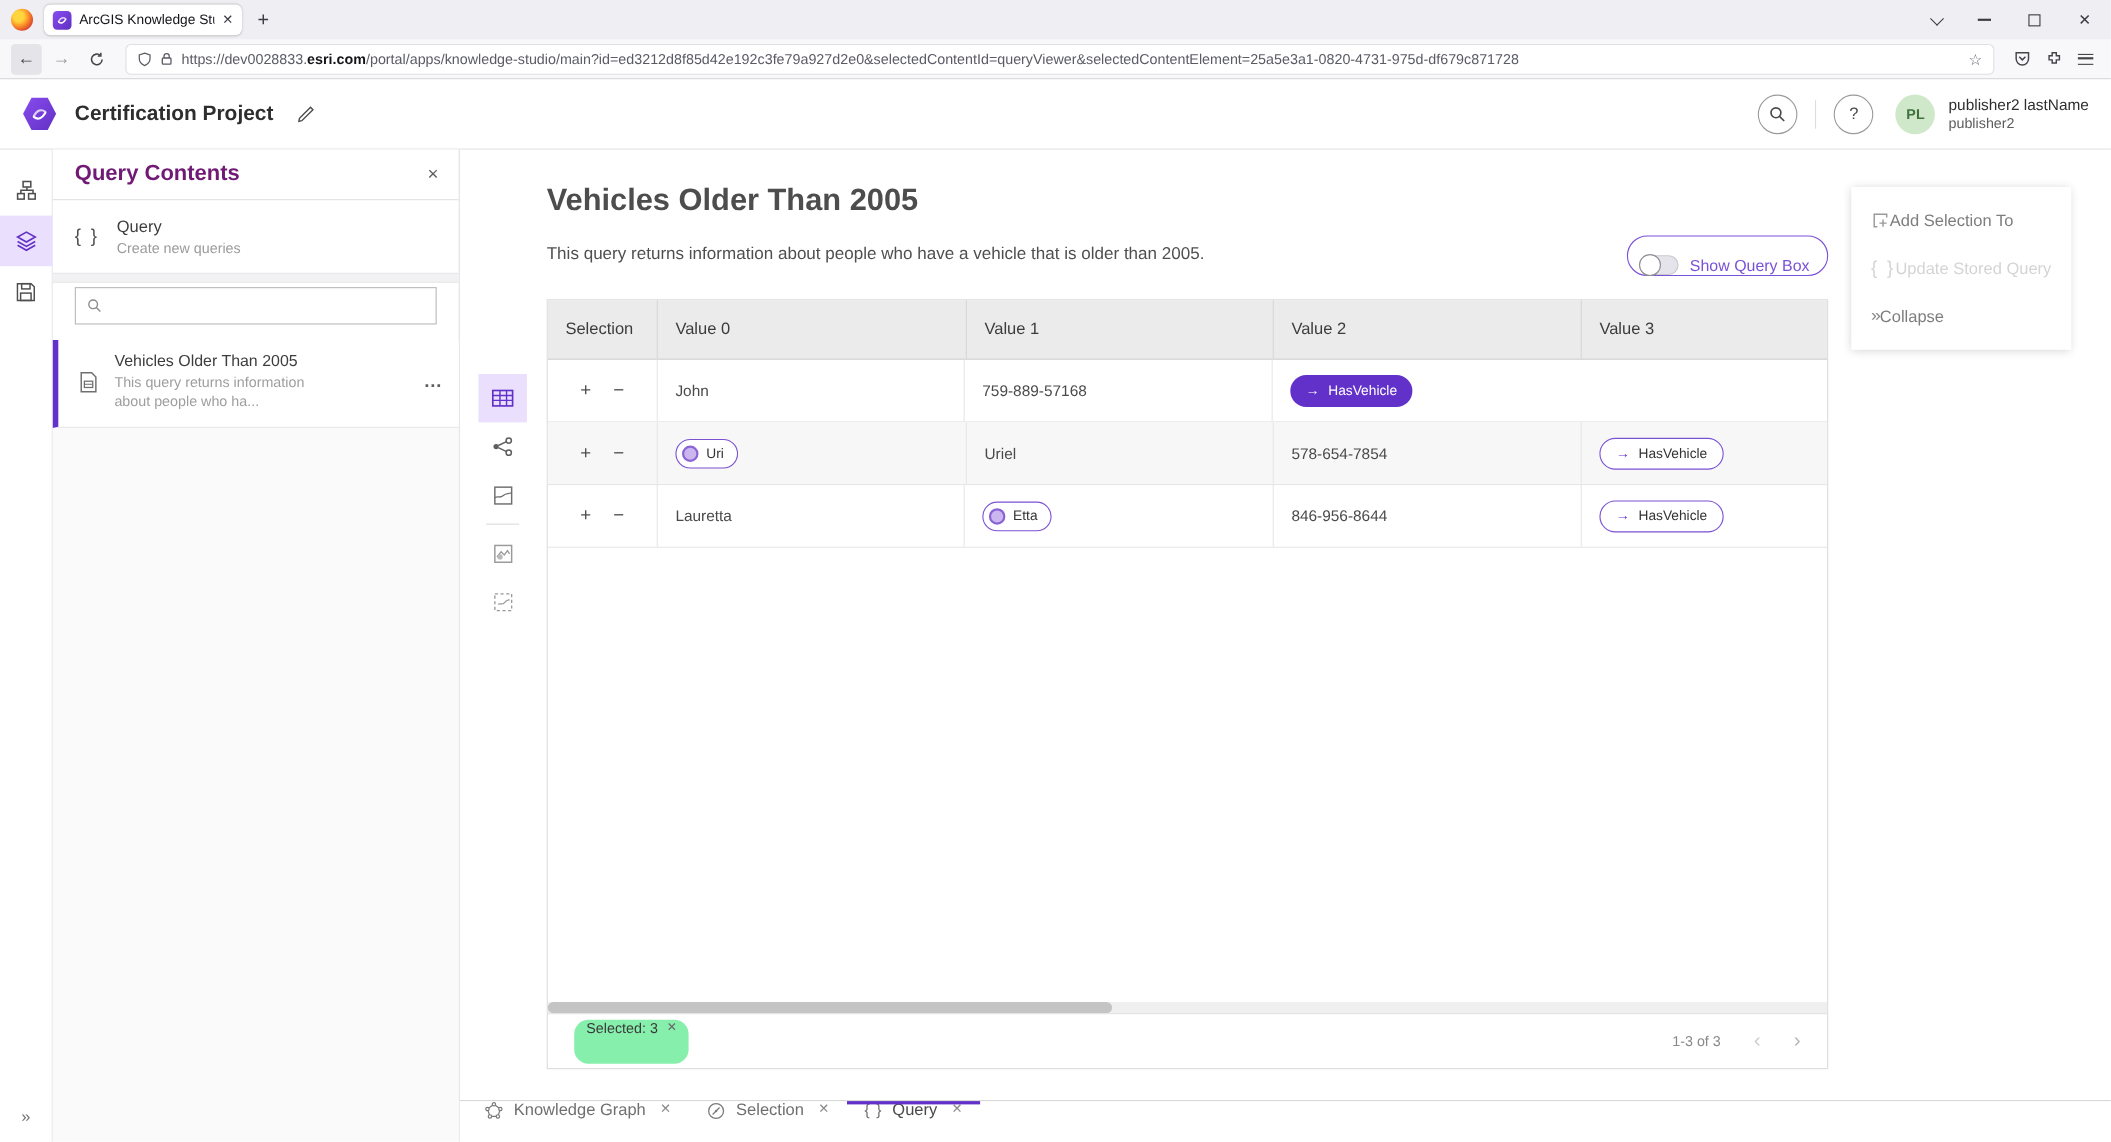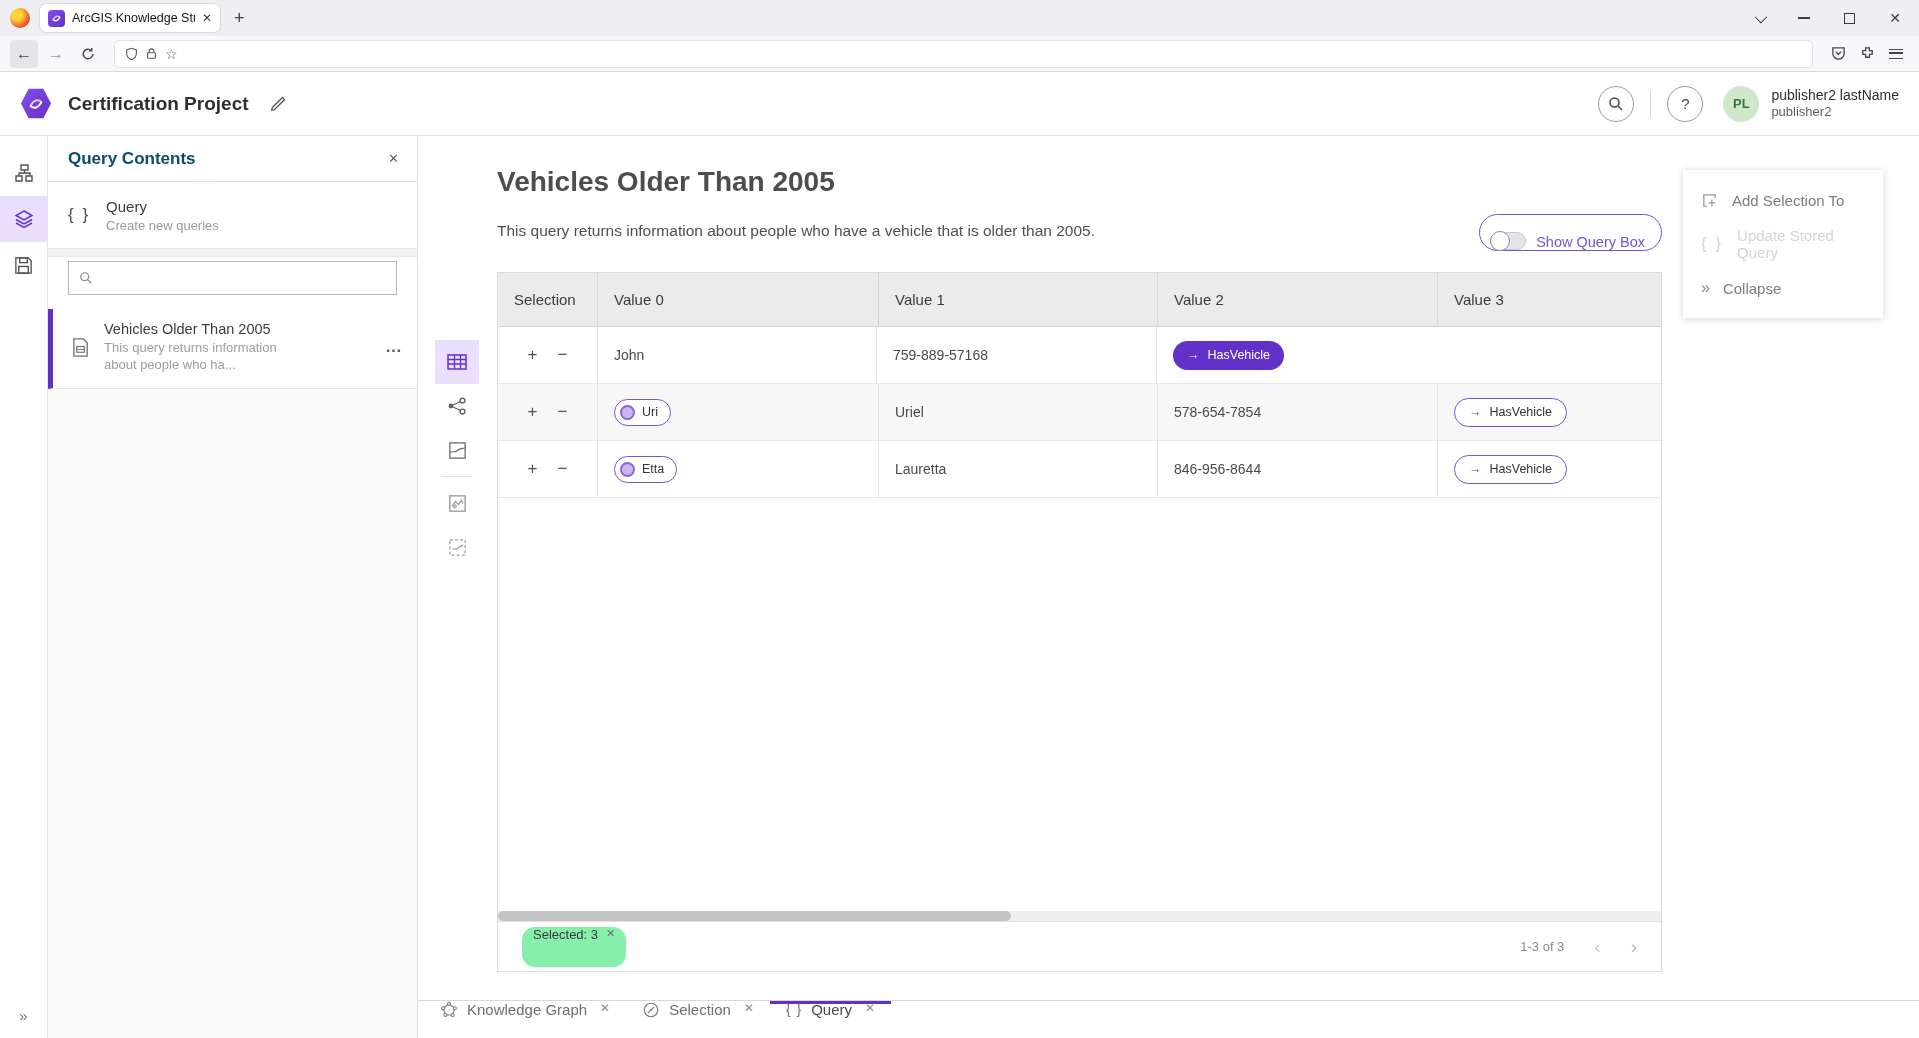--- a/index.html
+++ b/index.html
@@ -63,21 +63,21 @@
   .app-body { flex:1; display:flex; min-height:0; }
 
   .rail { width:48px; border-right:1px solid #e4e4e4; display:flex; flex-direction:column; align-items:center;
           padding-top:14px; flex:0 0 auto; }
   .rail-item { width:48px; height:46px; display:flex; align-items:center; justify-content:center; }
   .rail-item.sel { background:#eadffc; }
   .rail-bottom { margin-top:auto; padding-bottom:14px; font-size:15px; color:#6f6f6f; }
 
   .panel { width:370px; border-right:1px solid #e0e0e0; display:flex; flex-direction:column; flex:0 0 auto; background:#fff; }
   .panel-header { height:46px; display:flex; align-items:center; padding:0 18px 0 20px; border-bottom:1px solid #e2e2e2; }
-  .panel-title { font-size:17px; font-weight:700; color:#0c4a6e; }
+  .panel-title { font-size:20px; font-weight:700; color:#701a75; }
   .panel-close { margin-left:auto; font-size:13px; color:#5f5f5f; }
   .query-item { height:66px; display:flex; align-items:center; gap:16px; padding:0 20px; }
   .braces { font-size:17px; color:#4f4f4f; letter-spacing:2px; white-space:nowrap; }
   .qi-title { font-size:15px; color:#3d3d3d; }
   .qi-sub { font-size:13px; color:#9b9b9b; margin-top:3px; }
   .panel-gap { height:9px; background:#f2f2f4; border-top:1px solid #e8e8e8; border-bottom:1px solid #e8e8e8; }
   .sq-header { height:46px; display:flex; align-items:center; gap:13px; padding:0 18px 0 20px; }
   .sq-title { font-size:15.5px; font-weight:700; color:#333; }
   .sq-chevron { margin-left:auto; }
   .search-wrap { padding:4px 20px 14px; }
@@ -139,21 +139,21 @@
   .chip { background:#86efac; border-radius:13px; height:40px; display:inline-flex; align-items:flex-start; gap:8px;
           padding:0 11px; font-size:13px; color:#3a3a3a; }
   .chip-x { font-size:11px; color:#6a6a6a; }
   .pager { margin-left:auto; display:flex; align-items:center; gap:30px; }
   .pager-count { font-size:13px; color:#8a8a8a; }
   .pg-chev { font-size:19px; color:#b5b5b5; line-height:1; }
   .pg-chev.dim { color:#cdcdcd; }
 
   .ctx-menu { position:absolute; top:34px; right:36px; width:200px; background:#fff;
               box-shadow:0 1px 8px rgba(0,0,0,.16); padding:8px 0; }
-  .ctx-item { height:44px; display:flex; align-items:center; gap:14px; padding:0 18px; font-size:15px; color:#7d7d7d; }
+  .ctx-item { height:44px; display:flex; align-items:center; padding:0 18px; font-size:15px; color:#7d7d7d; }
   .ctx-item.disabled { color:#d4d4d4; }
   .ctx-item.disabled .braces { color:#d4d4d4; }
   .ctx-dbl { font-size:16px; color:#8a8a8a; letter-spacing:-1px; }
 
   
   .tabbar { height:38px; border-top:1px solid #d8d8d8; display:flex; align-items:stretch; padding-left:6px; background:#fff; flex:0 0 auto; }
   .btm-tab { position:relative; display:flex; gap:9px; padding:0 16px; font-size:15px; color:#6f6f6f; }
   .btm-tab .tab-x { font-size:12px; color:#8a8a8a; margin-left:4px; }
   .btm-tab.active { color:#4a4a4a; }
   .btm-tab.active::after { content:""; position:absolute; top:0; left:0; right:0; height:3px; background:#6231c9; }
@@ -195,20 +195,21 @@
         </svg>
     </div>
     <div class="urlbar">
       <svg width="13" height="14" viewBox="0 0 16 16">
           <path d="M8 1l6 2v4c0 4-2.5 6.5-6 8-3.5-1.5-6-4-6-8V3z" fill="none" stroke="#5b5b66" stroke-width="1.4"></path>
         </svg>
       <svg width="11" height="13" viewBox="0 0 14 16">
           <rect x="2" y="7" width="10" height="7" rx="1" fill="none" stroke="#5b5b66" stroke-width="1.5"></rect>
           <path d="M4 7V5a3 3 0 0 1 6 0v2" fill="none" stroke="#5b5b66" stroke-width="1.5"></path>
         </svg>
+      <span class="url-text"><span>https://dev0028833.</span><b>esri.com</b><span>/portal/apps/knowledge-studio/main?id=ed3212d8f85d42e192c3fe79a927d2e0&amp;selectedContentId=queryViewer&amp;selectedContentElement=25a5e3a1-0820-4731-975d-df679c871728</span></span>
       <span class="url-star">☆</span>
     </div>
     <div class="nav-right">
       <svg width="15" height="15" viewBox="0 0 16 16">
           <path d="M2 2h12v6a6 6 0 0 1-12 0z" fill="none" stroke="#45444a" stroke-width="1.4"></path>
           <path d="M5 6l3 3 3-3" fill="none" stroke="#45444a" stroke-width="1.4"></path>
         </svg>
       <svg width="15" height="15" viewBox="0 0 16 16">
           <path d="M6 2h4v3h3v4h-3v3H6v-3H3V5h3z" fill="none" stroke="#45444a" stroke-width="1.4"></path>
         </svg>
@@ -408,27 +409,27 @@
                     <span>HasVehicle</span>
                   </span>
                 </div>
             </div>
 
             <div class="trow">
               <div class="td c0 sel-cell">
                 <span class="selbtn">+</span>
                 <span class="selbtn">−</span>
               </div>
+              <div class="td c2">Lauretta</div>
               <div class="td c1">
                   <span class="entity-pill outline">
                     <span class="entity-dot"></span>
                     <span>Etta</span>
                   </span>
                 </div>
-              <div class="td c2">Lauretta</div>
               <div class="td c3">846-956-8644</div>
               <div class="td c4">
                   <span class="rel-pill outline">
                     <span class="rel-arrow">→</span>
                     <span>HasVehicle</span>
                   </span>
                 </div>
             </div>
 
             <div class="t-filler"></div>

